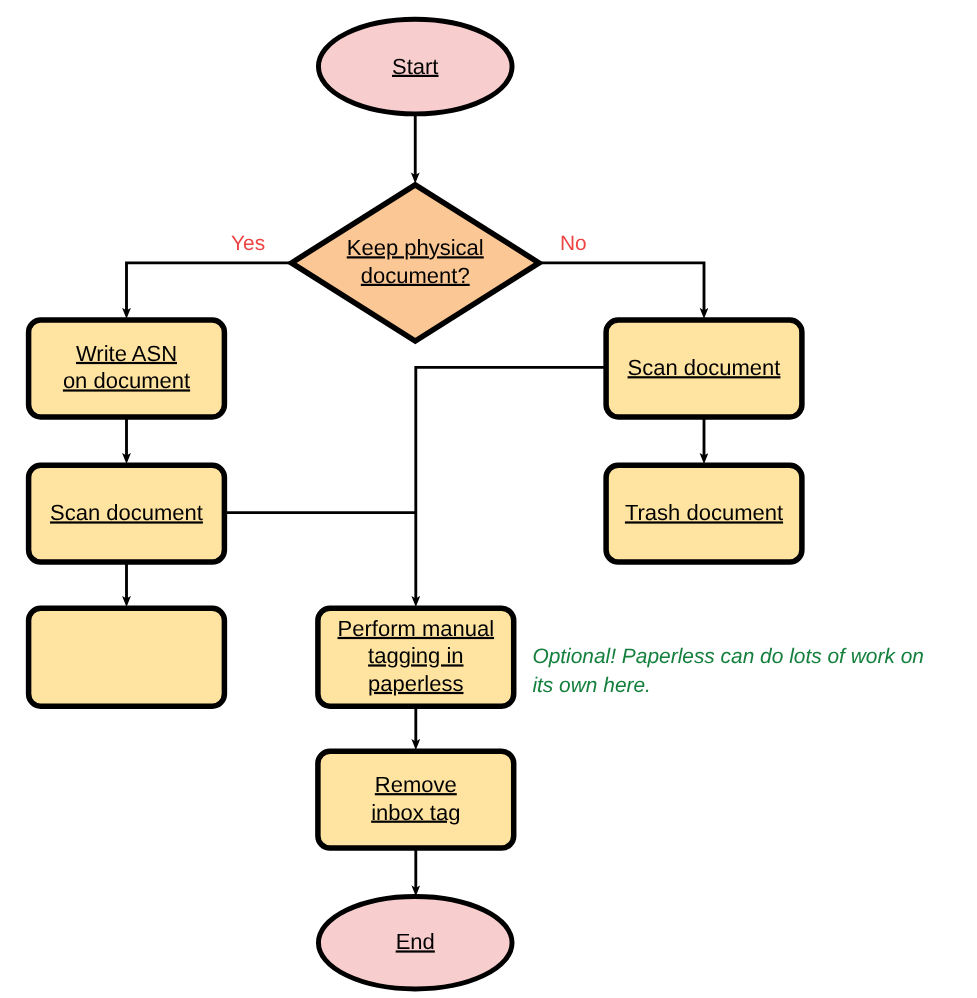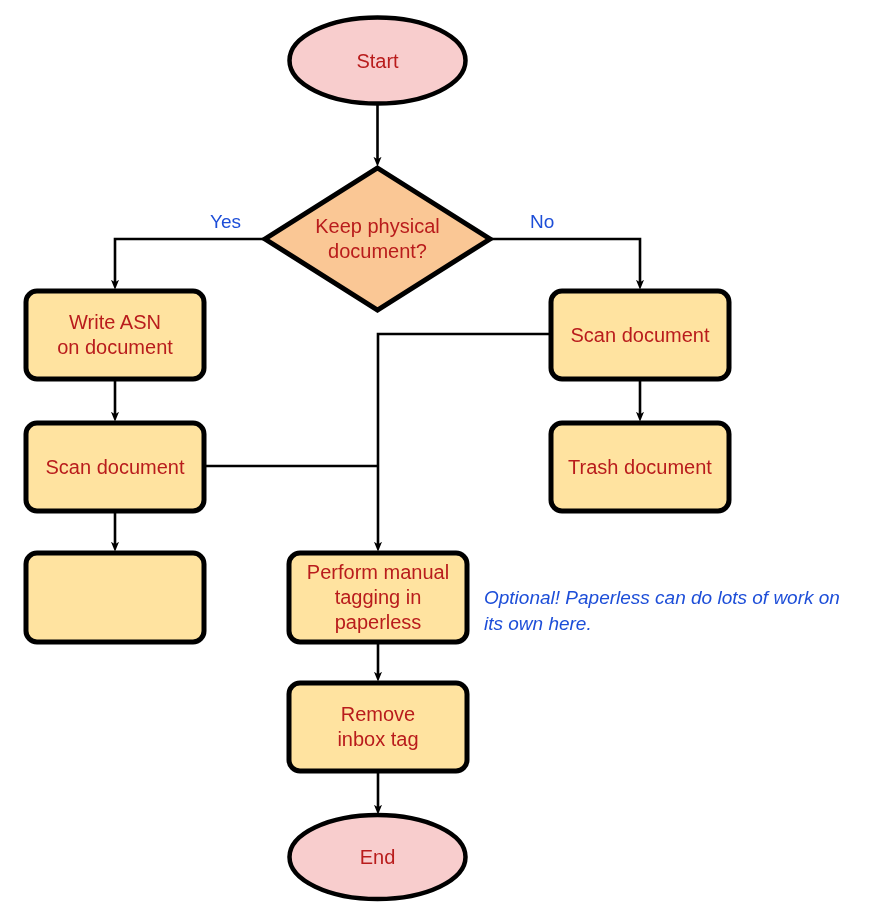--- a/index.html
+++ b/index.html
@@ -24,38 +24,39 @@
     top: 0;
     width: 888px;
     height: 907px;
   }
   .node-label {
     position: absolute;
     display: flex;
     align-items: center;
     justify-content: center;
     text-align: center;
-    color: #b91c1c;
+    color: #000000;
     font-family: "Liberation Sans", sans-serif;
     font-size: 20px;
     line-height: 25px;
     white-space: pre-line;
     pointer-events: none;
+    text-decoration: underline;
   }
   .edge-label {
     position: absolute;
-    color: #1d4ed8;
+    color: #ef4444;
     font-family: "Liberation Sans", sans-serif;
     font-size: 19px;
     line-height: 22px;
     white-space: nowrap;
   }
   .note-text {
     position: absolute;
-    color: #1d4ed8;
+    color: #15803d;
     font-family: "Liberation Sans", sans-serif;
     font-size: 19px;
     line-height: 26px;
     font-style: italic;
     white-space: pre-line;
   }
 </style>
 </head>
 <body>
 
@@ -128,18 +129,18 @@
 
   <div class="node-label" style="left:551px; top:423px; width:178px; height:88px;">Trash document</div>
 
   <div class="node-label" style="left:289px; top:815px; width:177px; height:84px;">End</div>
 
   <div class="node-label" style="left:289px; top:683px; width:178px; height:88px;">Remove
 inbox tag</div>
 
   <div class="edge-label" style="left:210px; top:211px;">Yes</div>
 
-  <div class="edge-label" style="left:530px; top:211px;">No</div>
+  <div class="edge-label" style="left:509px; top:211px;">No</div>
 
   <div class="note-text" style="left:484px; top:585px; width:400px;">Optional! Paperless can do lots of work on
 its own here.</div>
 
 </div>
 
 </body></html>

